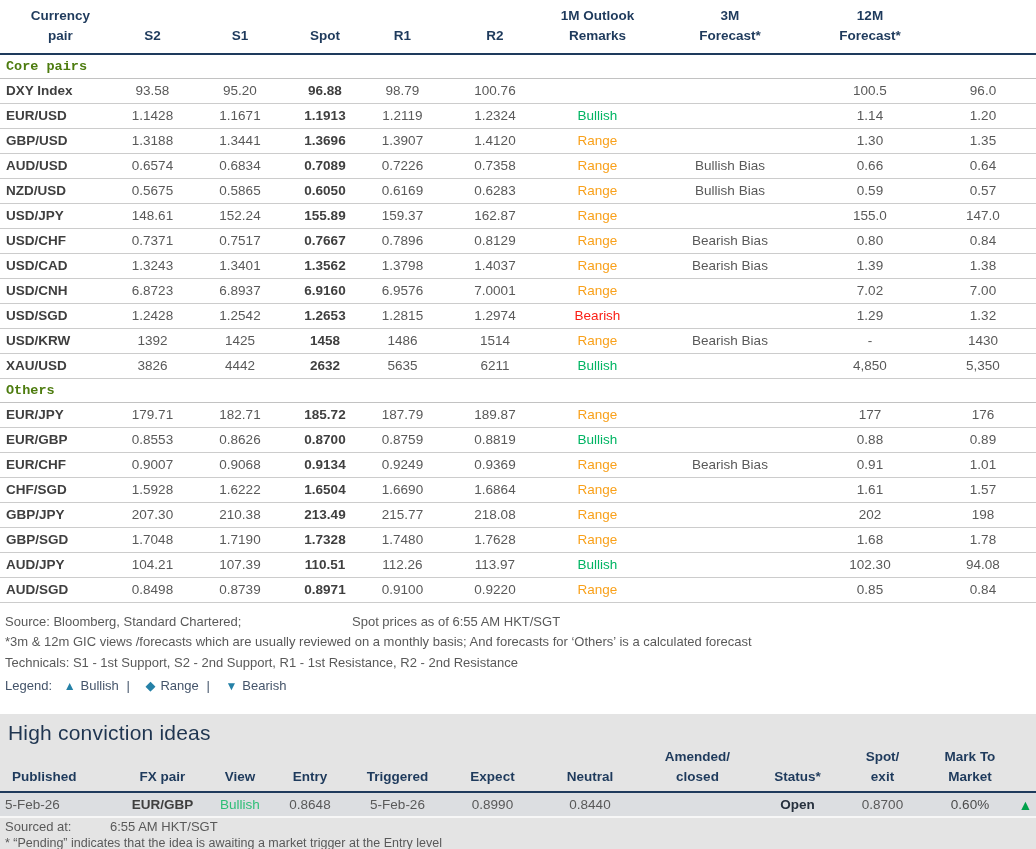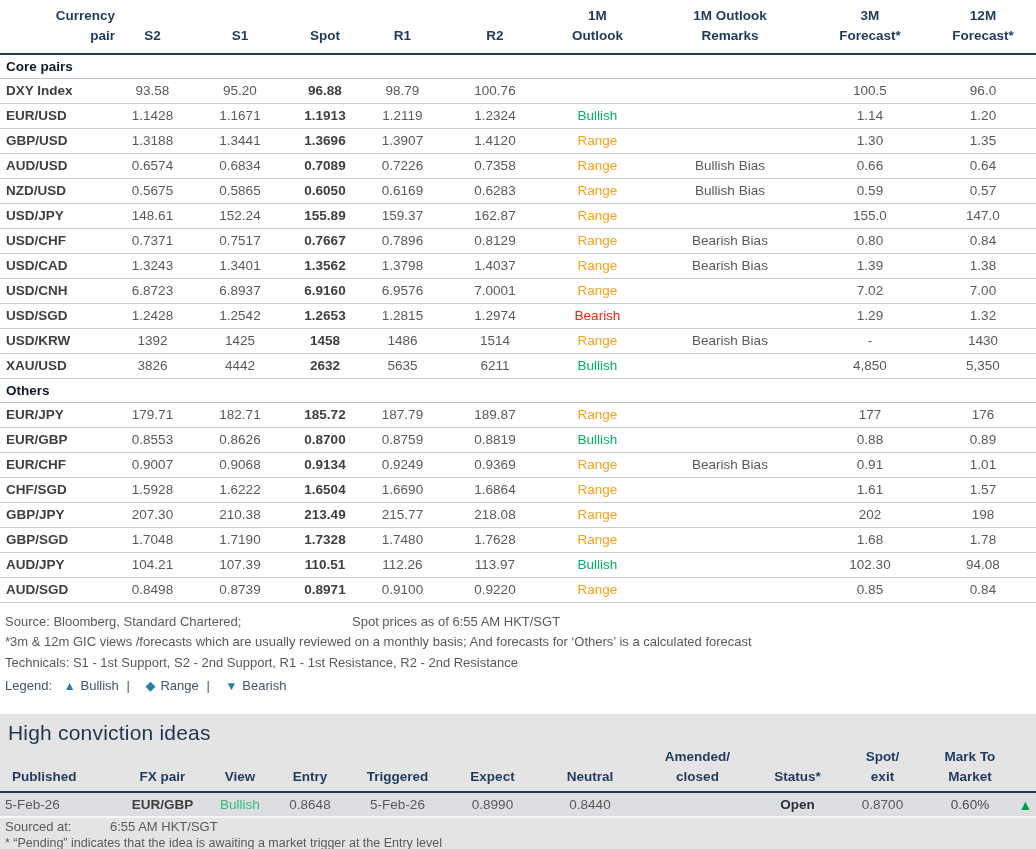--- a/index.html
+++ b/index.html
@@ -17,27 +17,28 @@
 
   .fx-header {
     align-items: end;
     padding: 6px 0 6px 0;
     border-bottom: 2px solid #1e3a5c;
   }
   .hdr-cell {
     font-size: 13.5px; font-weight: bold; color: #1e3a5c;
     text-align: center; white-space: pre-line; line-height: 1.5;
   }
-  .hdr-cell.left { text-align: right; padding-left: 6px; }
+  .hdr-cell.left { text-align: center; padding-left: 6px; }
 
   .section-row {
     height: 24px; line-height: 23px;
     border-bottom: 1px solid #c2c2c2;
-    font-size: 13.5px; font-weight: bold; color: #0f172a;
+    font-size: 13.5px; font-weight: bold; color: #4d7c0f;
     padding-left: 6px;
+    font-family: Liberation Mono, monospace;
   }
 
   .fx-row { height: 25px; line-height: 24px; border-bottom: 1px solid #cccccc; }
   .cell { font-size: 13.5px; text-align: center; color: #595959; overflow: hidden; }
   .cell.c-pair { text-align: left; padding-left: 6px; font-weight: bold; color: #3f3f3f; }
   .cell.c-spot { font-weight: bold; color: #3f3f3f; }
   .o-bullish { color: var(--bullish); }
   .o-range   { color: var(--range); }
   .o-bearish { color: var(--bearish); }
 
@@ -89,22 +90,20 @@
 <div>
 
   <div class="fx-grid fx-header">
     <div class="hdr-cell left">Currency
 pair</div>
     <div class="hdr-cell">S2</div>
     <div class="hdr-cell">S1</div>
     <div class="hdr-cell">Spot</div>
     <div class="hdr-cell">R1</div>
     <div class="hdr-cell">R2</div>
-    <div class="hdr-cell">1M
-Outlook</div>
     <div class="hdr-cell">1M Outlook
 Remarks</div>
     <div class="hdr-cell">3M
 Forecast*</div>
     <div class="hdr-cell">12M
 Forecast*</div>
   </div>
 
   <div id="fx-body">
       <div class="section-row">Core pairs</div>

